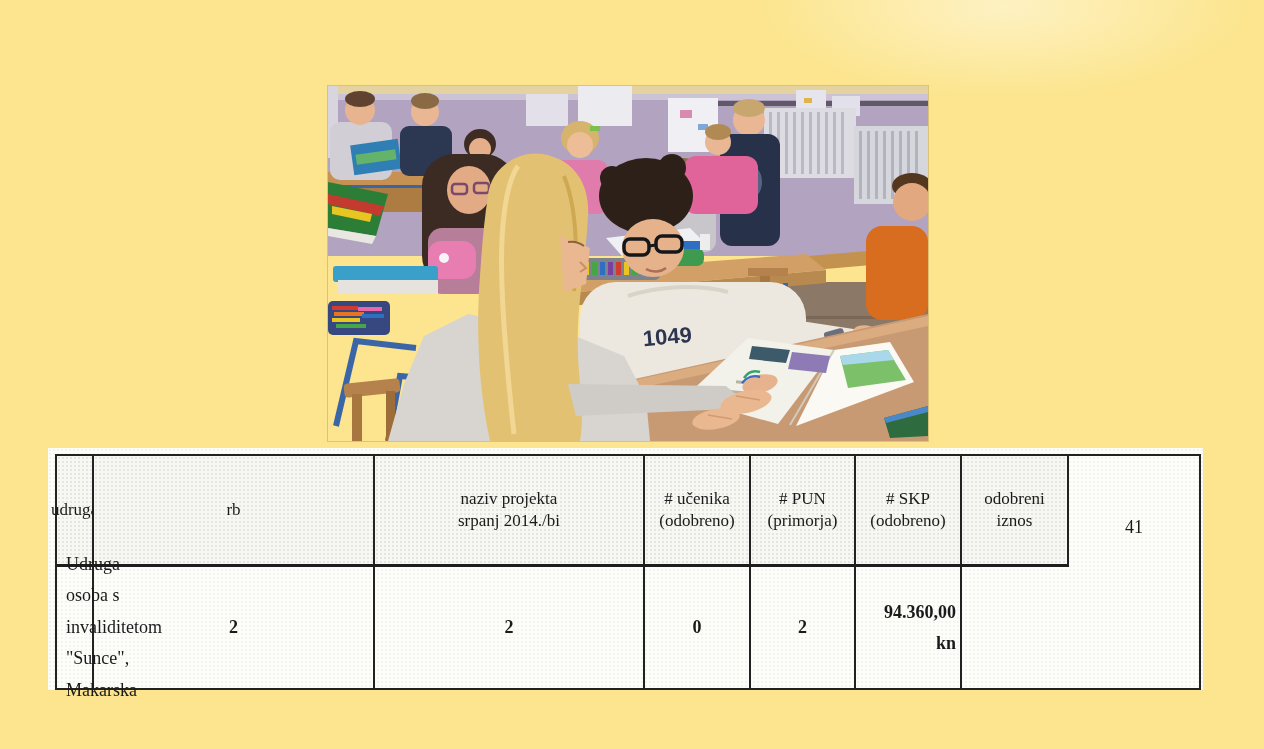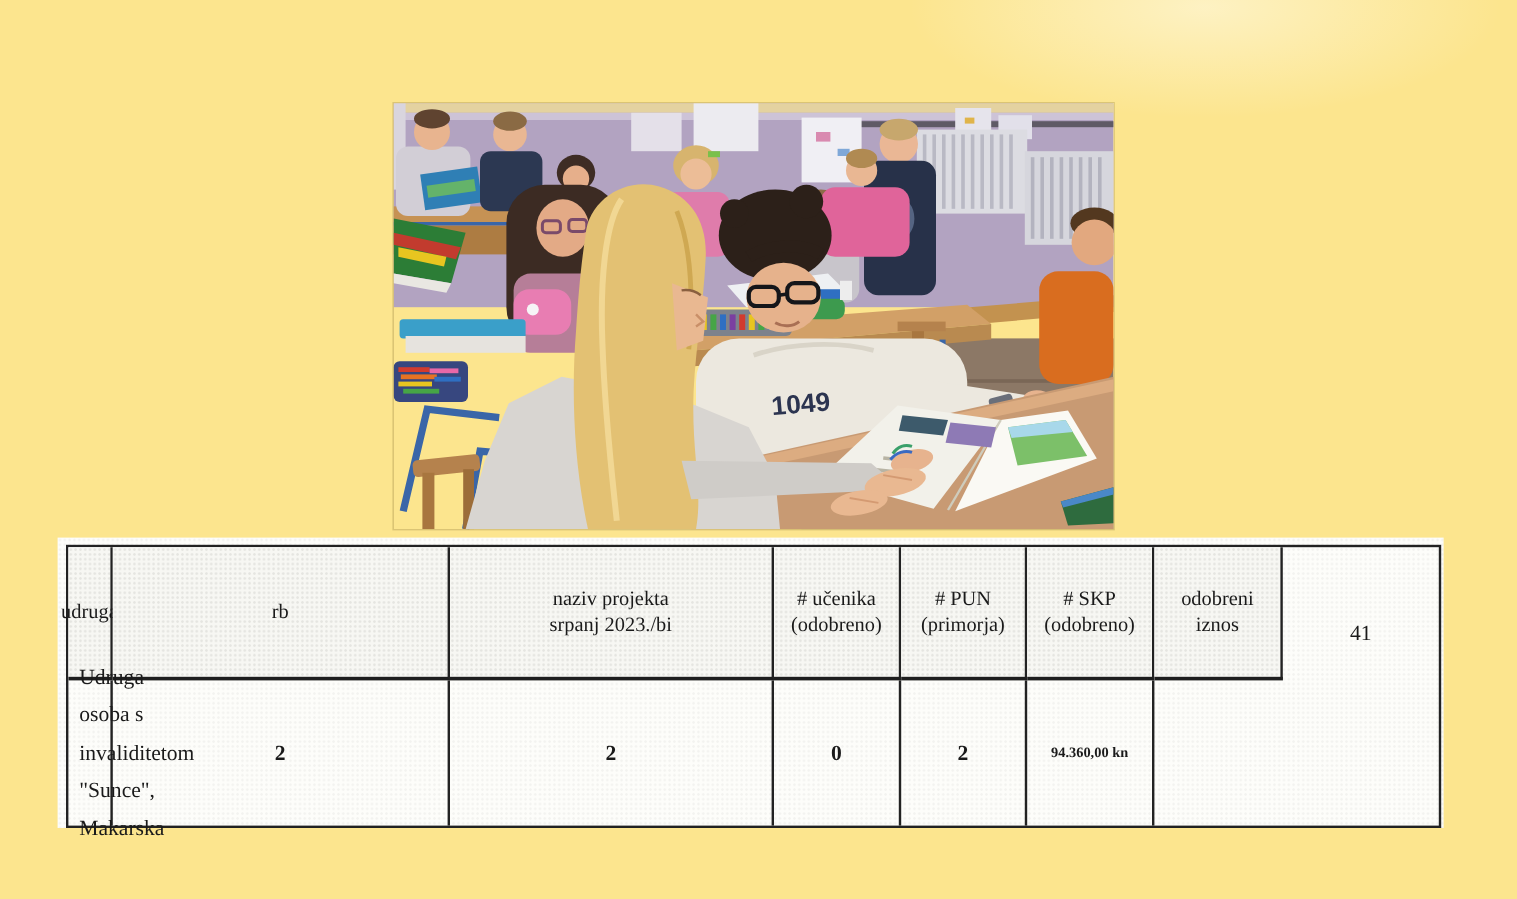--- a/index.html
+++ b/index.html
@@ -26,21 +26,21 @@
         justify-content:center;text-align:center;box-sizing:border-box;
         padding:2px 4px;}
   .cell:nth-child(8n){border-right:none;margin-top:32px;}
   .hc{font-size:17px;line-height:1.32;white-space:pre-line;
       border-bottom:3px solid #1e1e1e;
       background-image:radial-gradient(rgba(50,50,45,.09) 1px,transparent 1.2px);
       background-size:4px 4px;background-color:#f7f7f3;}
   .dc{font-size:18px;line-height:1.7;text-align:right;}
   .dc.left{justify-content:flex-start;text-align:left;padding-left:9px;padding-right:8px;line-height:1.75;}
   .dc.num{font-weight:bold;font-size:18px;}
-  .dc.money{font-weight:bold;font-size:12px;}
+  .dc.money{font-weight:bold;font-size:18px;}
 </style>
 </head>
 <body>
 
 <div class="stage">
   <div class="glow"></div>
 
   <figure class="photo">
     <svg viewBox="0 0 600 355" preserveAspectRatio="none">
 
@@ -269,21 +269,21 @@
         <line x1="380" y1="329" x2="404" y2="333" stroke="#d49a72" stroke-width="1.5"></line>
       </g>
     </svg>
   </figure>
 
   <section class="paper">
     <div class="tbl">
       <div class="cell hc">udruga</div>
       <div class="cell hc">rb</div>
       <div class="cell hc">naziv projekta
-srpanj 2023./bi</div>
+srpanj 2014./bi</div>
       <div class="cell hc"># učenika
 (odobreno)</div>
       <div class="cell hc"># PUN
 (primorja)</div>
       <div class="cell hc"># SKP
 (odobreno)</div>
       <div class="cell hc">odobreni iznos</div>
 
       <div class="cell dc">41</div>
       <div class="cell dc left">Udruga osoba s invaliditetom "Sunce", Makarska</div>

